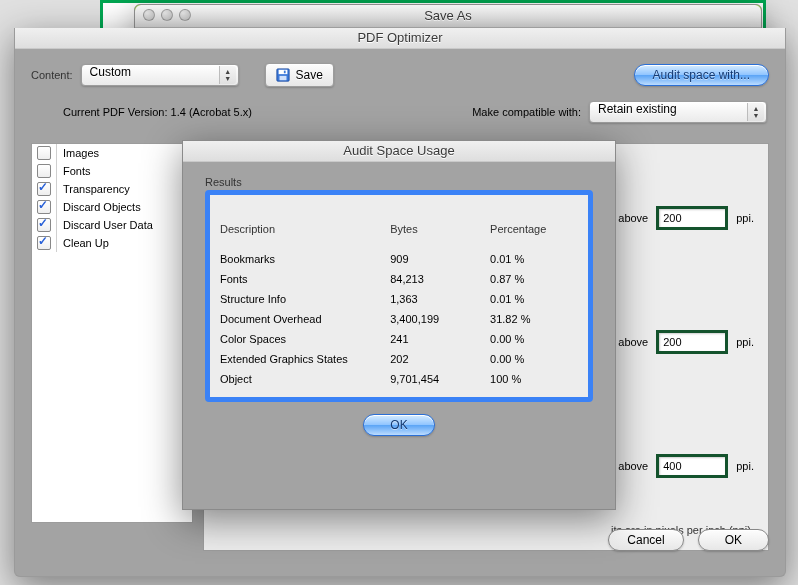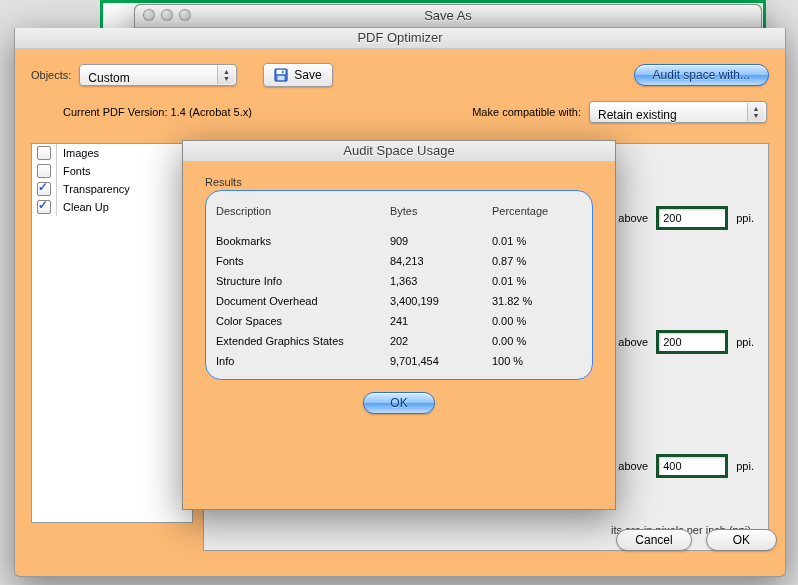--- a/index.html
+++ b/index.html
@@ -8,32 +8,32 @@
   .blue-chip{position:absolute;right:40px;top:12px;width:20px;height:20px;background:#0a58c6}
 
   
   .window{position:absolute;background:#84cc16;border:1px solid #8e8e8e;border-radius:6px;box-shadow:0 8px 30px rgba(0,0,0,.35)}
   .titlebar{height:22px;border-bottom:1px solid #b5b5b5;border-radius:6px 6px 0 0;
     background:linear-gradient(#f7f7f7,#d7d7d7);position:relative;text-align:center;line-height:22px;font-size:13px;color:#3a3a3a;text-shadow:0 1px 0 #fff}
   .traffic{position:absolute;left:8px;top:4px;display:flex;gap:6px}
   .tl{width:12px;height:12px;border-radius:50%;border:1px solid rgba(0,0,0,.25);box-sizing:border-box}
   .tl.d{background:radial-gradient(circle at 30% 30%,#e6e6e6,#bdbdbd)}
 
-  .sheet{position:absolute;background:#fdba74;border:1px solid #9a9a9a;border-top:none;border-radius:0 0 6px 6px;box-shadow:0 10px 36px rgba(0,0,0,.45)}
+  .sheet{position:absolute;background:#a3a3a3;border:1px solid #9a9a9a;border-top:none;border-radius:0 0 6px 6px;box-shadow:0 10px 36px rgba(0,0,0,.45)}
   .sheet-title{height:20px;text-align:center;line-height:20px;font-size:13px;color:#3a3a3a;border-bottom:1px solid #c9c9c9;background:linear-gradient(#f0f0f0,#dedede);text-shadow:0 1px 0 #fff}
 
   
   .win-saveas{left:134px;top:4px;width:626px;height:40px}
 
   
   .opt{left:14px;top:28px;width:770px;height:548px}
   .opt-body{position:relative;padding:14px 16px}
   .row{display:flex;align-items:center;gap:8px}
   .label{color:#333}
-  .select{display:inline-flex;align-items:flex-end;height:20px;background:linear-gradient(#fff,#eaeaea);border:1px solid #9c9c9c;border-radius:4px;padding:0 8px;box-shadow:0 1px 0 #fff inset,0 1px 2px rgba(0,0,0,.2);position:relative}
+  .select{display:inline-flex;align-items:flex-start;height:20px;background:linear-gradient(#fff,#eaeaea);border:1px solid #9c9c9c;border-radius:4px;padding:0 8px;box-shadow:0 1px 0 #fff inset,0 1px 2px rgba(0,0,0,.2);position:relative}
   .select .arrows{position:absolute;right:2px;top:1px;bottom:1px;width:16px;border-left:1px solid #bcbcbc;display:flex;flex-direction:column;align-items:center;justify-content:center;font-size:7px;line-height:7px;color:#444;background:linear-gradient(#f5f5f5,#e0e0e0);border-radius:0 3px 3px 0}
   .select .txt{padding-right:18px;font-size:12px;text-shadow:0 1px 0 #fff}
 
   .btn{display:inline-flex;align-items:center;justify-content:center;height:22px;border:1px solid #9c9c9c;border-radius:4px;background:linear-gradient(#fdfdfd,#e7e7e7);padding:0 10px;gap:6px;box-shadow:0 1px 0 #fff inset,0 1px 2px rgba(0,0,0,.2);font-size:12px;color:#000;text-shadow:0 1px 0 #fff}
   .btn.disabled{color:#9a9a9a}
 
   .pill{display:inline-flex;align-items:center;justify-content:center;height:20px;border-radius:11px;padding:0 18px;font-size:12px;border:1px solid #888;background:linear-gradient(#fdfdfd,#e7e7e7);box-shadow:0 1px 0 #fff inset,0 1px 2px rgba(0,0,0,.2)}
   .pill.blue{border-color:#2a6fd6;background:linear-gradient(#d6ecff,#8fc4ff 50%,#5aa4f6 51%,#bcdcff);color:#143a73;text-shadow:0 1px 0 rgba(255,255,255,.5)}
 
   .versionrow{display:flex;justify-content:space-between;align-items:center;margin:14px 2px 8px 32px;font-size:11px}
@@ -45,27 +45,27 @@
   .cb-cell{width:24px;display:flex;align-items:center;justify-content:center;border-right:1px solid #d0d0d0;height:100%}
   .cb{width:12px;height:12px;border:1px solid #888;border-radius:2px;background:linear-gradient(#fff,#eee);position:relative}
   .cb.on:after{content:"✓";position:absolute;left:0;top:-3px;font-size:12px;color:#2860d8;font-weight:bold}
   .cl-label{padding-left:6px;font-size:11px}
 
   .mainpane{flex:1;height:378px;border:1px solid #9c9c9c;background:#ededed;position:relative;padding:14px}
   .mainpane .field-row{display:flex;align-items:center;gap:8px;margin:22px 0;font-size:11px;color:#000}
   .ppi-input{width:58px;height:18px;border:3px solid #14532d;background:#fff;padding:0 4px;font-size:11px;border-radius:0;box-shadow:inset 1px 1px 2px rgba(0,0,0,.2)}
   .note{position:absolute;right:14px;bottom:14px;font-size:11px;color:#333}
 
-  .footer{position:absolute;right:8px;bottom:14px;display:flex;gap:14px}
+  .footer{position:absolute;right:16px;bottom:14px;display:flex;gap:14px}
 
   
   .audit{left:182px;top:140px;width:432px;height:368px;border-radius:0;border:1px solid #8a8a8a}
   .audit .body{padding:14px 22px 10px 22px}
   .grp-label{font-size:11px;color:#333;margin-bottom:2px}
-  .grp-box{border:1px solid #3b82f6;border-radius:16px;background:#ededed;padding:10px 4px 8px 4px}
+  .grp-box{border:5px solid #3b82f6;border-radius:4px;background:#ededed;padding:24px 4px 8px 4px}
   table.res{width:100%;border-collapse:collapse;font-size:11px}
   table.res th{text-align:left;font-weight:normal;color:#333;padding:4px 6px 14px 6px}
   table.res td{padding:4px 6px;color:#000}
   tr.hl td{outline:2px solid #e43b2e;outline-offset:-1px;background:rgba(255,0,0,.02)}
   .audit-ok{text-align:center;margin-top:12px}
 
   
   .floppy{width:14px;height:14px}
   .stop{width:14px;height:14px;border-radius:50%;border:1px solid #bbb;background:#eee;position:relative;opacity:.7}
 </style>
@@ -86,21 +86,21 @@
       </div>
       <span>Save As</span>
     </div>
   </div>
 
   <div class="sheet opt">
     <div class="sheet-title">PDF Optimizer</div>
     <div class="opt-body">
 
       <div class="row" style="justify-content:flex-start">
-        <span class="label">Objects:</span>
+        <span class="label">Content:</span>
         <div class="select" style="width:140px">
           <span class="txt">Custom</span>
           <span class="arrows">▲<br>▼</span>
         </div>
         <span style="width:10px"></span>
         <div class="btn">
           <svg class="floppy" viewBox="0 0 16 16">
             <rect x="1" y="1" width="14" height="14" rx="1" fill="#3b78d8" stroke="#1a4aa0"></rect>
             <rect x="3" y="2" width="10" height="5" fill="#fff"></rect>
             <rect x="4" y="9" width="8" height="5" fill="#cfe0fb"></rect>
@@ -140,20 +140,32 @@
               <div class="cb-cell">
                 <div class="cb"></div>
               </div>
               <div class="cl-label">Fonts</div>
             </div>
             <div class="cl-row">
               <div class="cb-cell">
                 <div class="cb on"></div>
               </div>
               <div class="cl-label">Transparency</div>
+            </div>
+            <div class="cl-row">
+              <div class="cb-cell">
+                <div class="cb on"></div>
+              </div>
+              <div class="cl-label">Discard Objects</div>
+            </div>
+            <div class="cl-row">
+              <div class="cb-cell">
+                <div class="cb on"></div>
+              </div>
+              <div class="cl-label">Discard User Data</div>
             </div>
             <div class="cl-row">
               <div class="cb-cell">
                 <div class="cb on"></div>
               </div>
               <div class="cl-label">Clean Up</div>
             </div>
           </div>
         <div class="mainpane" id="mainpane">
           <div style="height:26px"></div>
@@ -231,21 +243,21 @@
                 <td>Color Spaces</td>
                 <td>241</td>
                 <td>0.00 %</td>
               </tr>
               <tr>
                 <td>Extended Graphics States</td>
                 <td>202</td>
                 <td>0.00 %</td>
               </tr>
               <tr>
-                <td>Info</td>
+                <td>Object</td>
                 <td>9,701,454</td>
                 <td>100 %</td>
               </tr>
             </tbody>
         </table>
       </div>
       <div class="audit-ok">
         <div class="pill blue" style="padding:0 26px">
           <span>OK</span>
         </div>

